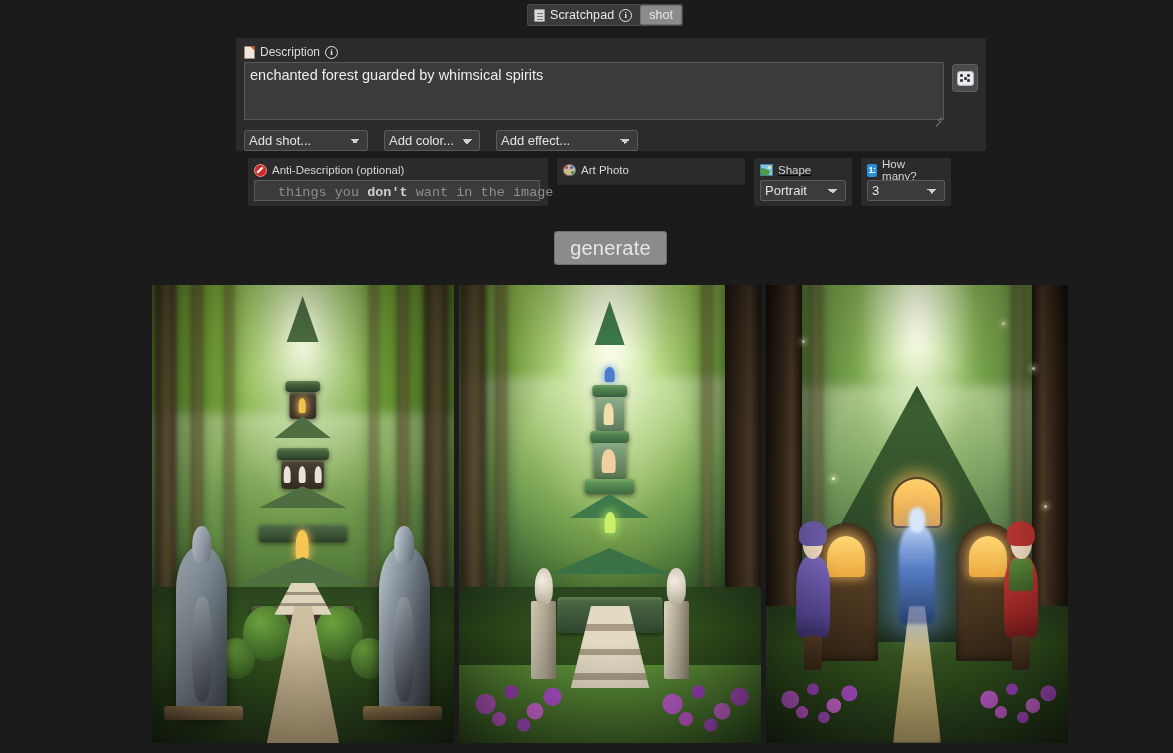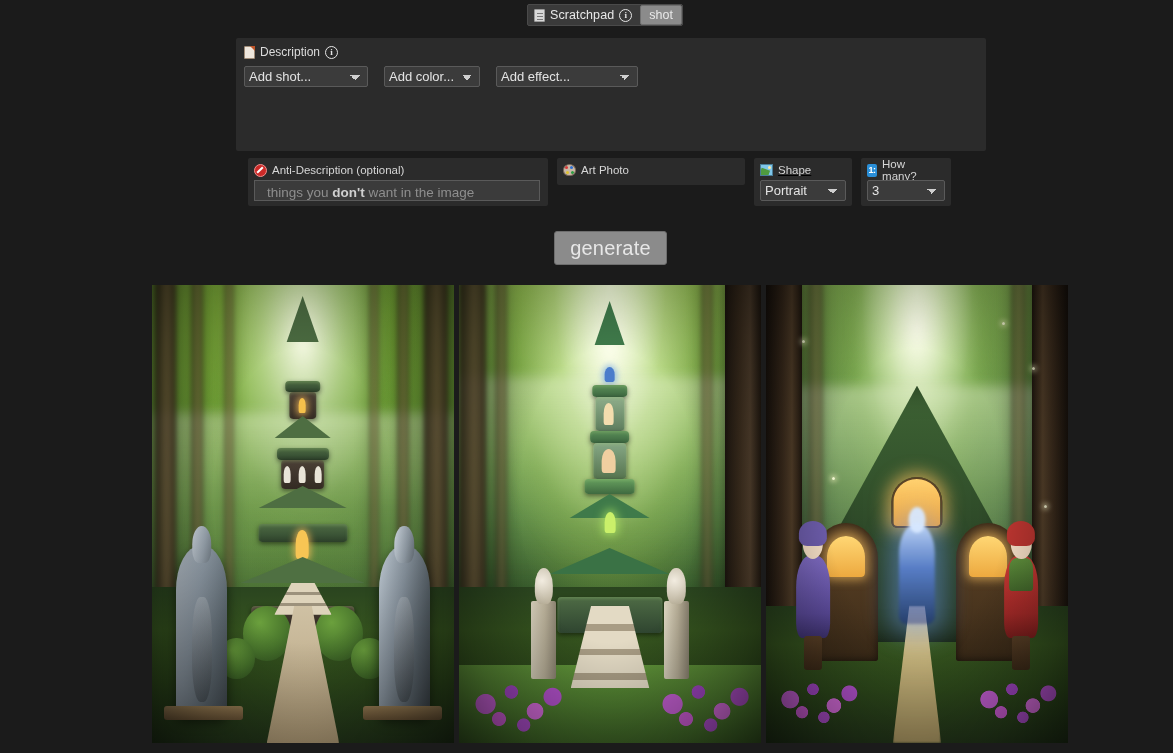--- a/index.html
+++ b/index.html
@@ -156,22 +156,22 @@
 
   .anti-input {
     width: 286px; height: 21px;
     background: #3b3b3b; border: 1px solid #5a5a5a;
     color: #ededed; font-size: 13.5px; padding: 1px 5px;
     font-family: "Liberation Sans", sans-serif; outline: none;
   }
   .anti-ph {
     position: absolute; left: 255px; top: 182px;
     width: 286px; height: 21px; line-height: 21px;
-    color: #8e8e8e; font-size: 13.5px; padding-left: 12px;
-    pointer-events: none; white-space: nowrap;
+    color: #8e8e8e; font-size: 13.5px; padding-left: 23px;
+    pointer-events: none; white-space: nowrap; font-family: Liberation Mono, monospace;
   }
   .anti-ph b { color: #cfcfcf; font-weight: bold; }
 
   .sel-style { width: 176px; }
   .sel-shape { width: 86px; }
   .sel-count { width: 78px; }
 
   
   .ico-ban {
     width: 13px; height: 13px; border-radius: 50%;
@@ -481,20 +481,35 @@
     <span class="scratchpad-label">Scratchpad</span>
     <span class="info-icon">i</span>
     <button class="show-btn">shot</button>
   </div>
 
   <div class="desc-panel">
     <div class="field-head">
       <span class="doc-icon"></span>
       <span class="lbl">Description</span>
       <span class="info-icon">i</span>
+    </div>
+    <div class="desc-row">
+      <div class="ta-wrap">
+        <textarea class="desc-textarea" placeholder="" style="">enchanted forest guarded by whimsical spirits</textarea>
+        <span class="resize-grip"></span>
+      </div>
+      <div class="dice-btn">
+        <span class="dice-face">
+          <span></span>
+            <span></span>
+            <span></span>
+            <span></span>
+            <span></span>
+        </span>
+      </div>
     </div>
     <div class="selects-row">
       <select class="ui-sel sel-shot">
         <option>Add shot...</option>
       </select>
       <select class="ui-sel sel-color">
         <option>Add color...</option>
       </select>
       <select class="ui-sel sel-effect">
         <option>Add effect...</option>

